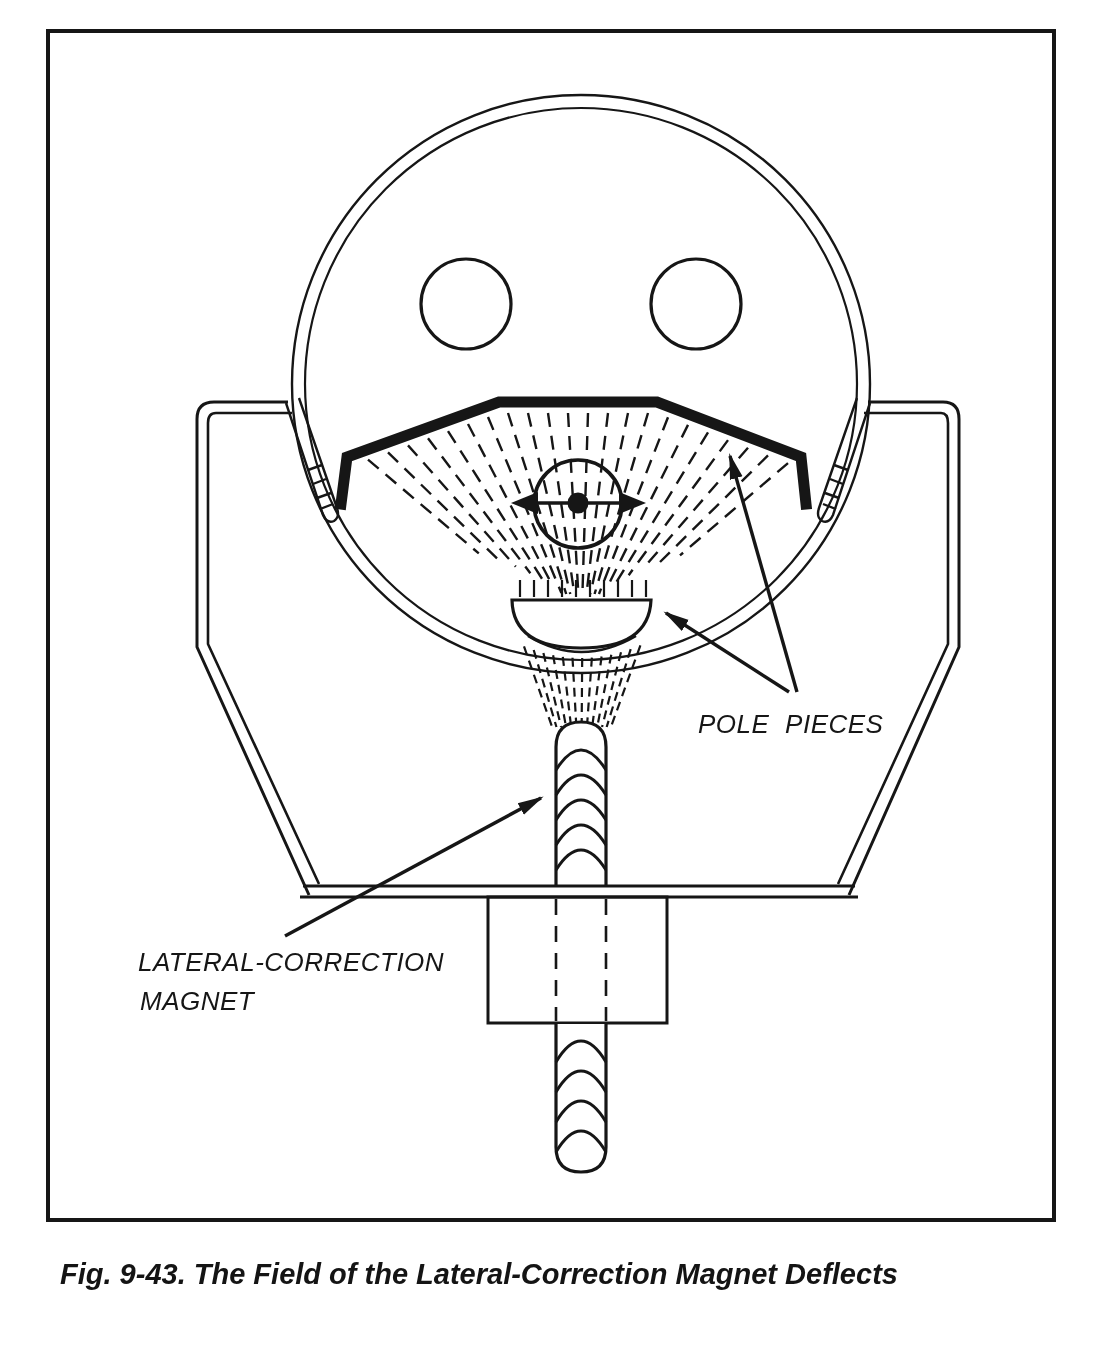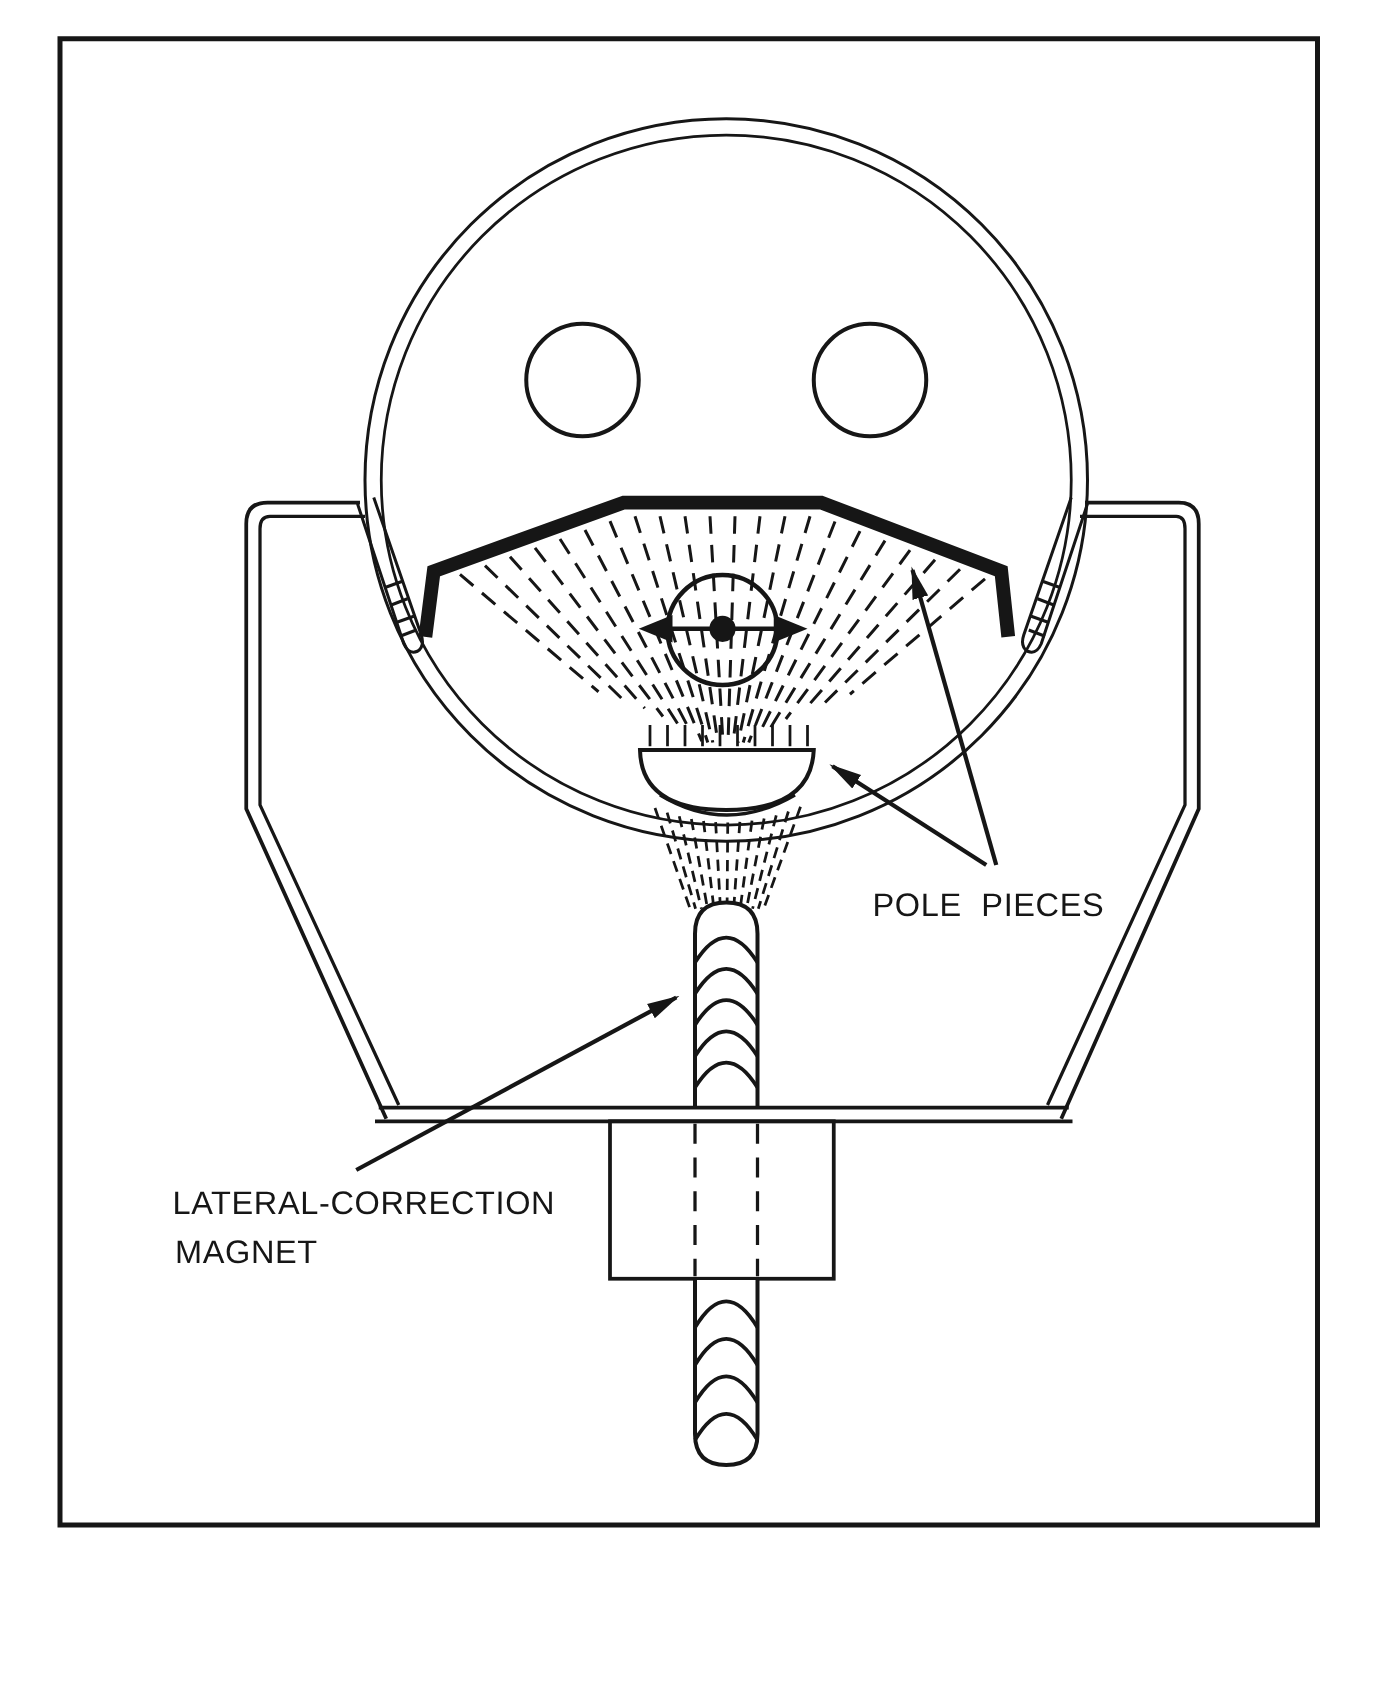--- a/index.html
+++ b/index.html
@@ -1,17 +1,17 @@
 <!DOCTYPE html>
 <html><head>
 <meta charset="utf-8">
 <style>
   html,body{margin:0;padding:0;background:#ffffff;}
   .page{position:relative;width:1100px;height:1357px;background:#ffffff;overflow:hidden;
-        font-family:"Liberation Sans",sans-serif;}
+        font-family:"Liberation Sans",sans-serif;font-style:italic;}
   svg{position:absolute;left:0;top:0;}
   .ink{stroke:#161616;fill:none;}
   .ink-fill{fill:#161616;stroke:none;}
   .diagram-label{font-family:"Liberation Sans",sans-serif;font-size:26px;letter-spacing:0.5px;
                  fill:#161616;}
   .pole-label{word-spacing:8px;}
   .caption{position:absolute;left:60px;top:1252px;width:1010px;
            font-family:"Liberation Sans",sans-serif;font-weight:bold;font-size:29px;
            line-height:45px;color:#141414;letter-spacing:0px;}
 </style>
@@ -157,14 +157,15 @@
       <line x1="789" y1="692" x2="666" y2="613" class="ink" stroke-width="3.4" marker-end="url(#ah)"></line>
       <line x1="285" y1="936" x2="541" y2="798" class="ink" stroke-width="3.4" marker-end="url(#ah)"></line>
     </g>
 
     <text x="698" y="733" class="diagram-label pole-label">POLE PIECES</text>
     <text x="138" y="971" class="diagram-label">LATERAL-CORRECTION</text>
     <text x="140" y="1010" class="diagram-label">MAGNET</text>
   </svg>
 
   <div class="caption">
+    <div>Fig. 9-43. The Field of the Lateral-Correction Magnet Deflects</div>
   </div>
 </div>
 
 </body></html>

